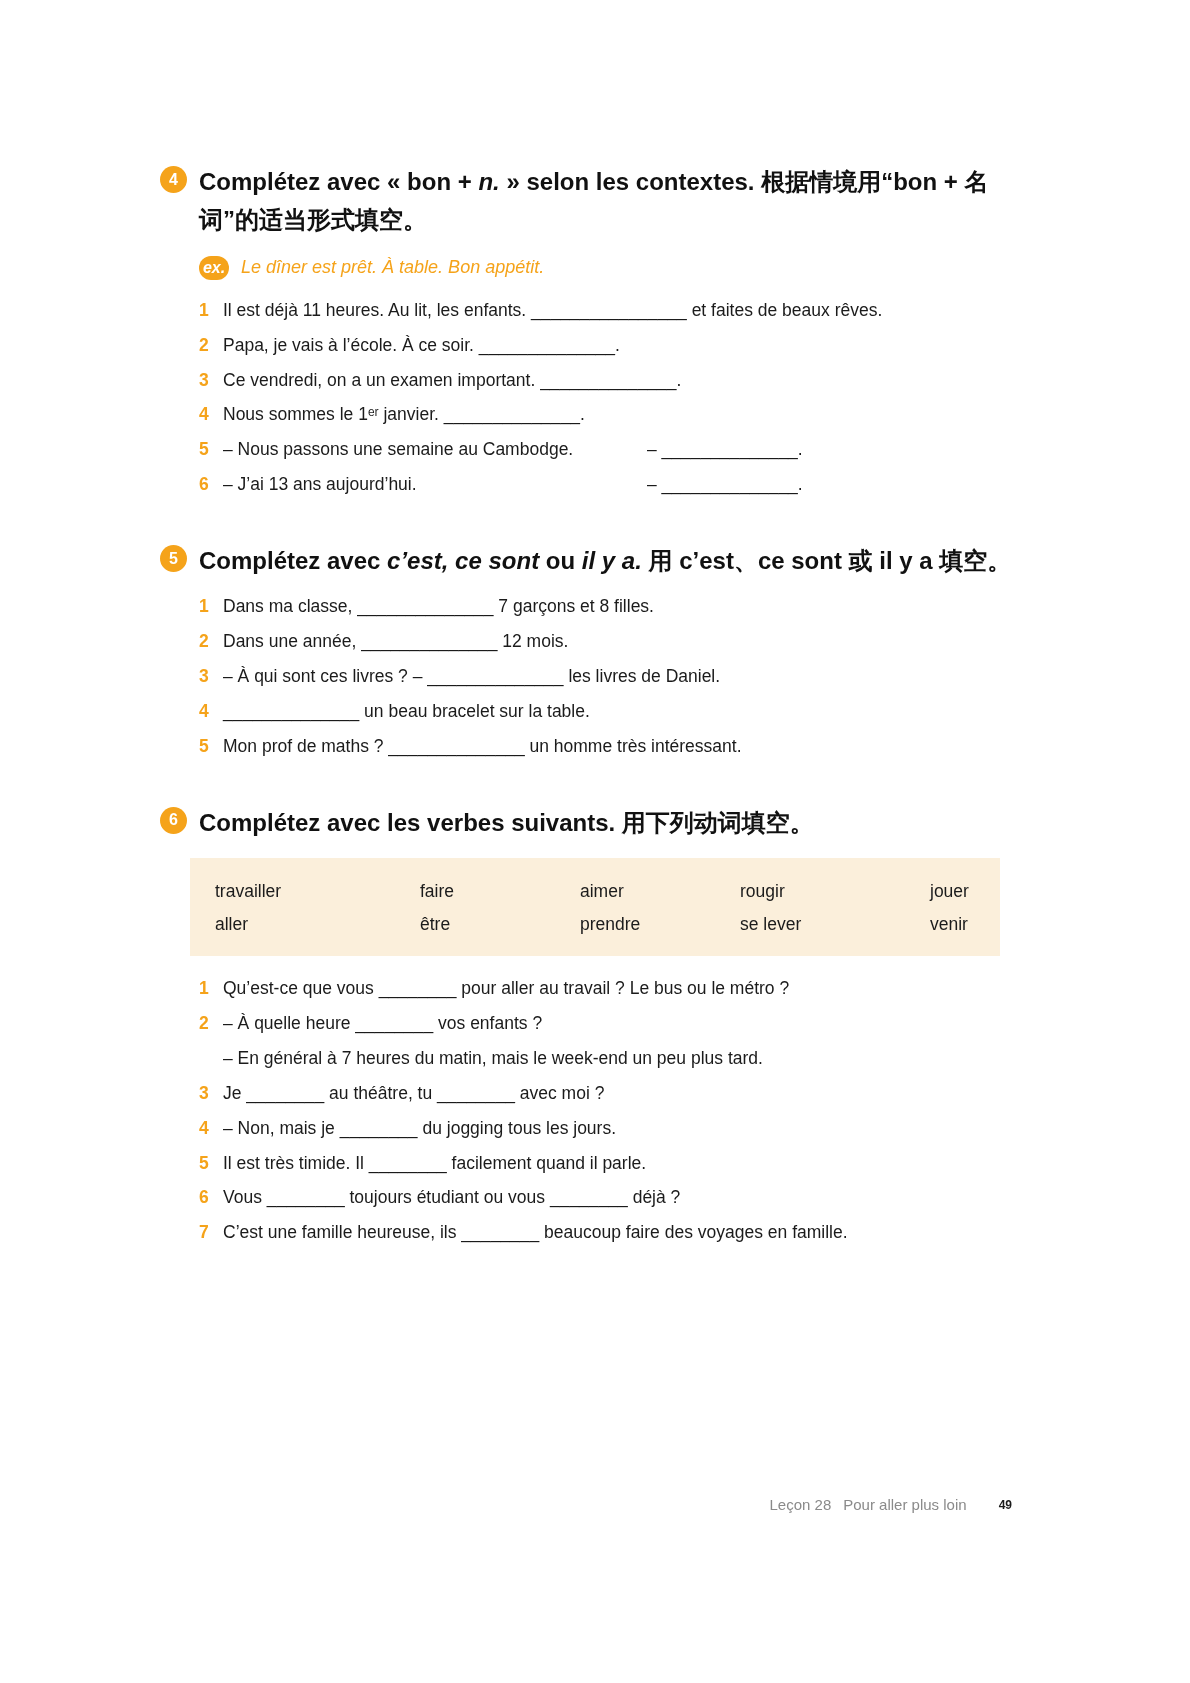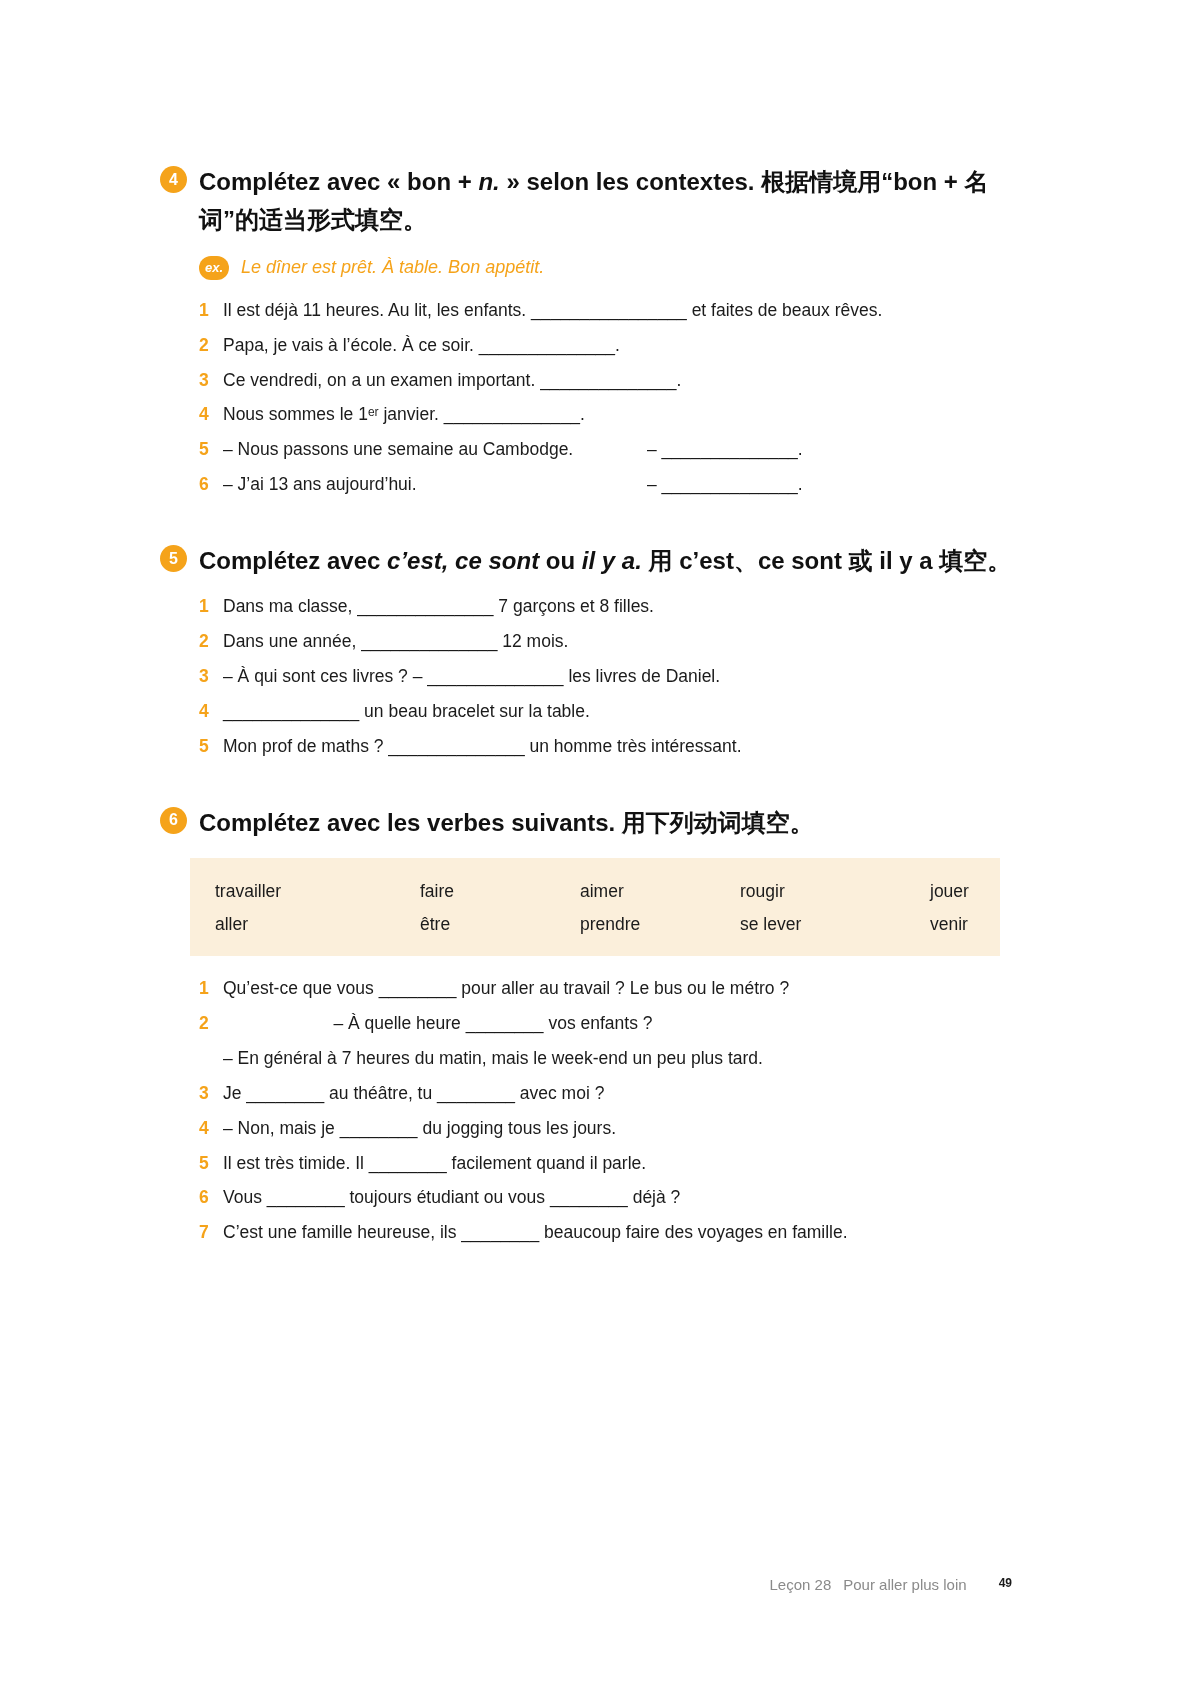--- a/index.html
+++ b/index.html
@@ -43,21 +43,21 @@
     display: flex;
     align-items: center;
     margin-bottom: 20px;
   }
   .ex-badge {
     flex: 0 0 auto;
     width: 30px; height: 24px;
     border-radius: 12px;
     background: #f5a31a;
     color: #ffffff;
-    font-size: 13px;
+    font-size: 16px;
     font-weight: bold;
     font-style: italic;
     display: flex; align-items: center; justify-content: center;
   }
   .example-text {
     margin-left: 12px;
     color: #f5a31a;
     font-style: italic;
     font-size: 18px;
   }
@@ -69,43 +69,43 @@
     font-size: 17.5px;
     line-height: 1.25;
   }
   .num {
     flex: 0 0 auto;
     width: 24px;
     color: #f5a31a;
     font-weight: bold;
   }
   .txt { color: #1b1b1b; }
-  .line { display: block; margin-bottom: 13px; text-align: center; }
+  .line { display: block; margin-bottom: 13px; }
   .line:last-child { margin-bottom: 0; }
   .left-part { display: inline-block; width: 424px; }
   .word-bank {
     margin-left: 30px;
     width: 810px;
     background: #fbefdb;
     padding: 17px 25px 15px 25px;
     margin-bottom: 22px;
   }
   .wb-row {
     display: grid;
     grid-template-columns: 205px 160px 160px 190px 1fr;
     font-size: 17.5px;
     line-height: 33px;
     color: #1b1b1b;
   }
   .footer {
     position: absolute;
-    top: 1576px;
+    top: 1496px;
     right: 178px;
     display: flex;
-    align-items: flex-start;
+    align-items: center;
     font-size: 15px;
     color: #8a8a8a;
   }
   .footer-lesson { margin-right: 12px; }
   .footer-section { margin-right: 32px; }
   .footer-page { color: #1b1b1b; font-weight: bold; font-size: 12px; }
 </style>
 </head>
 <body>
 

